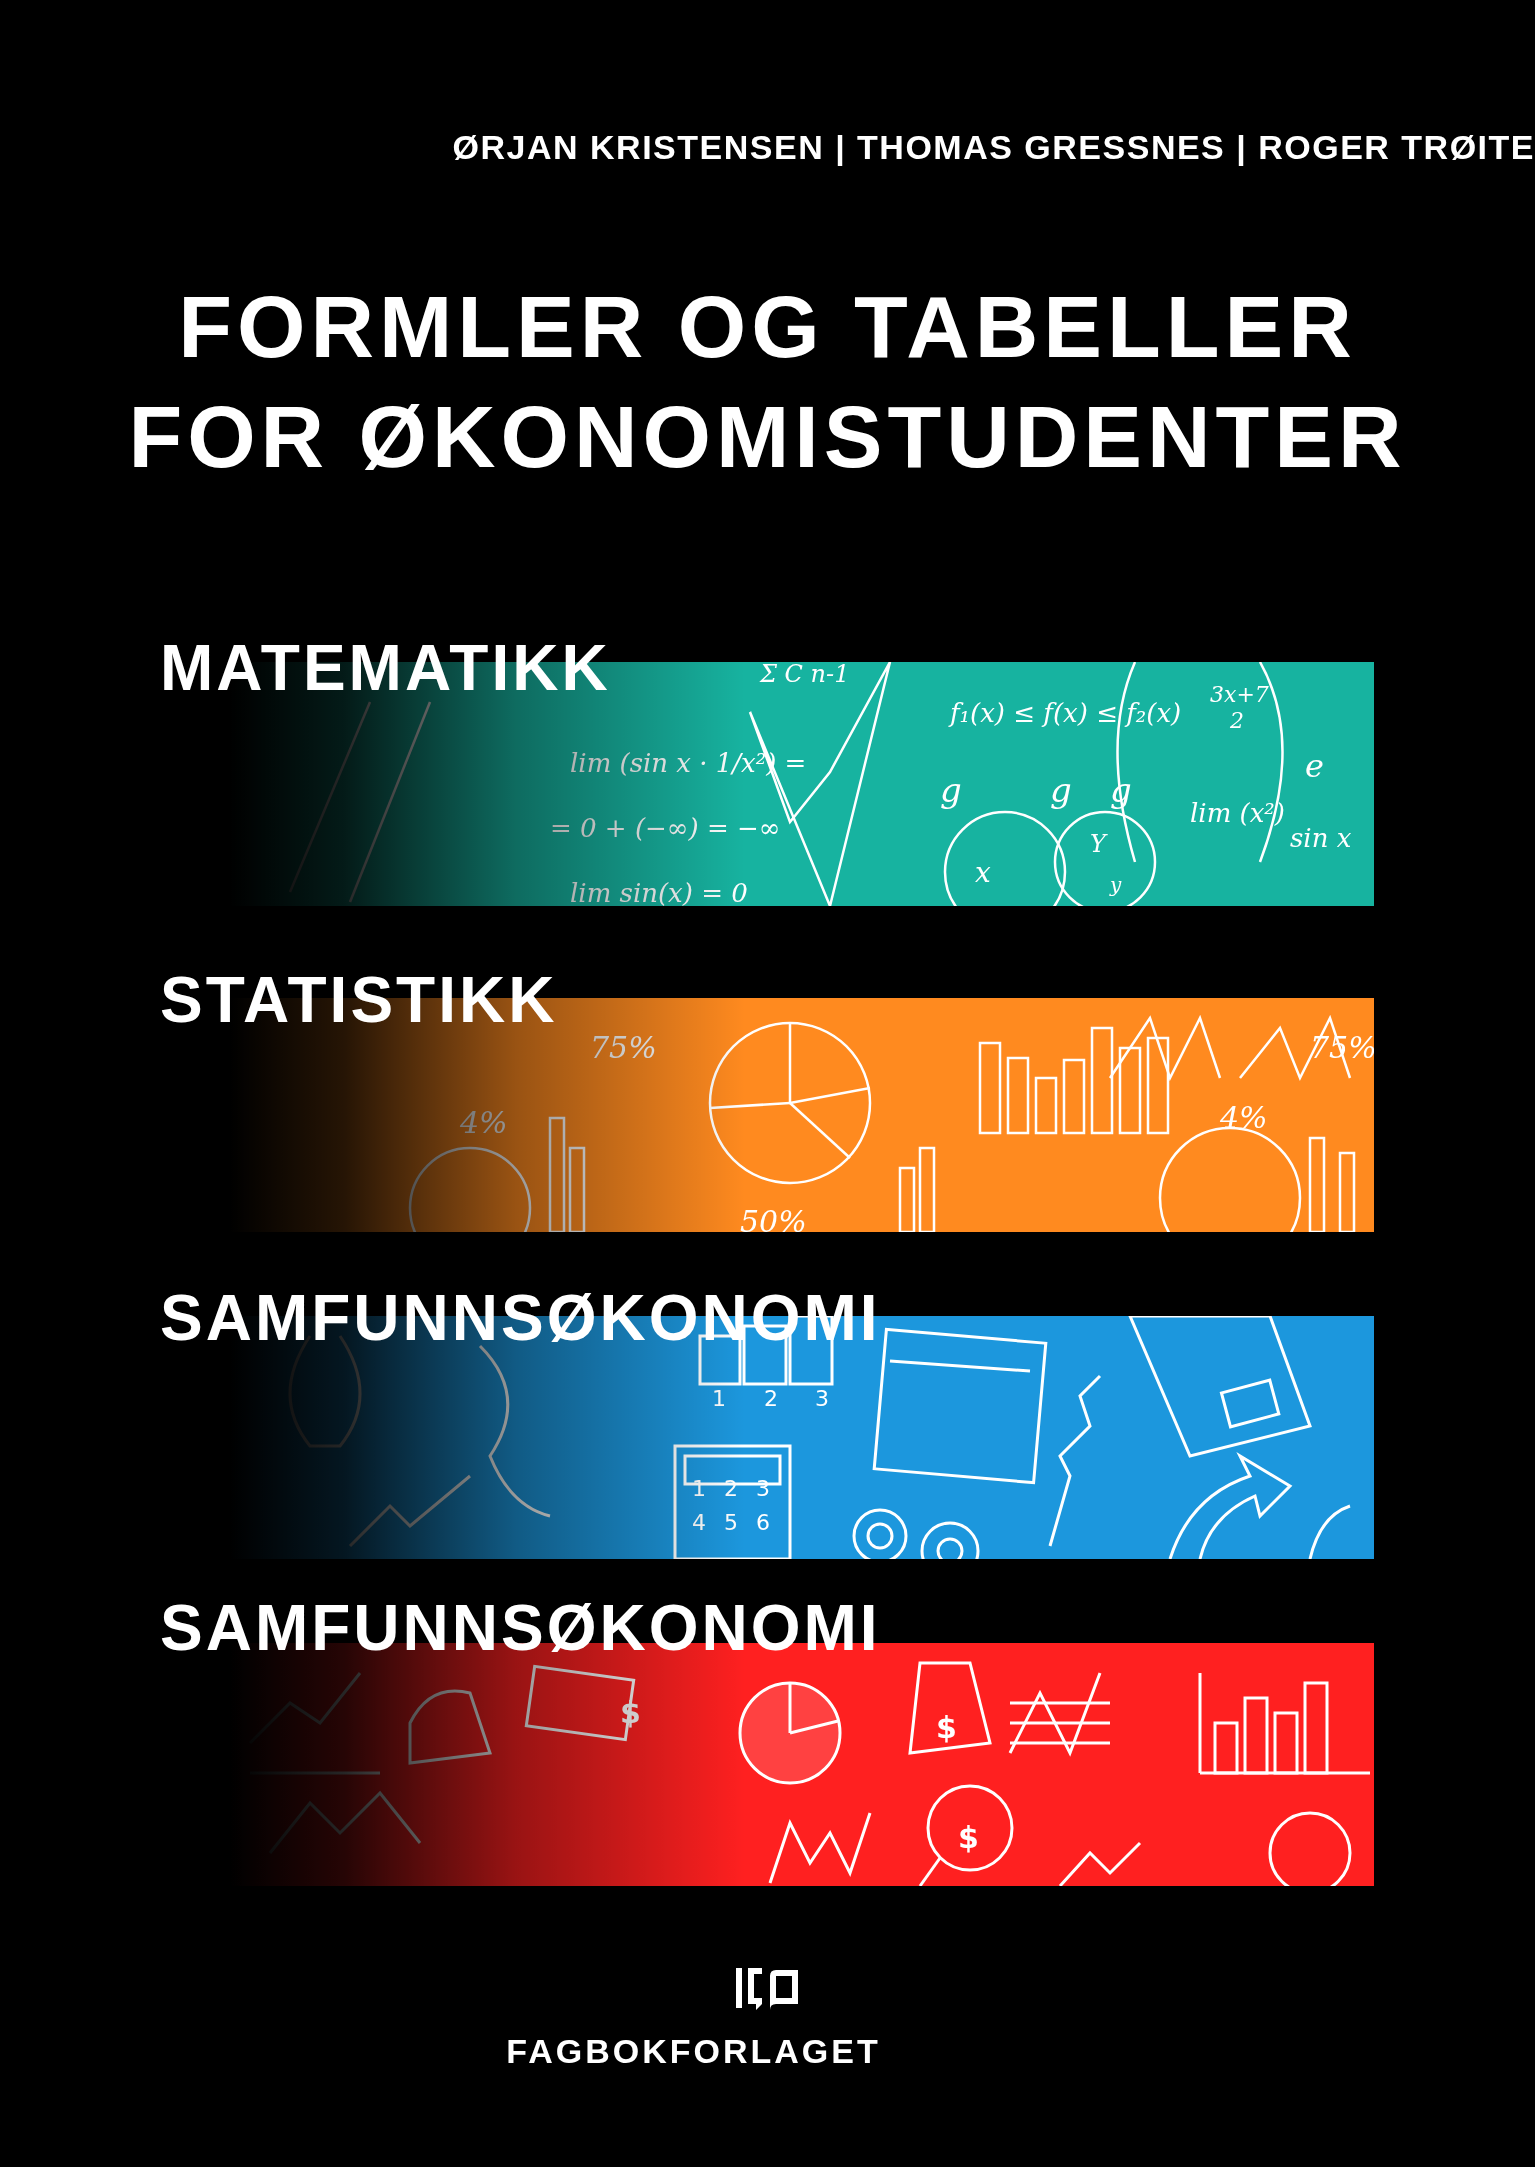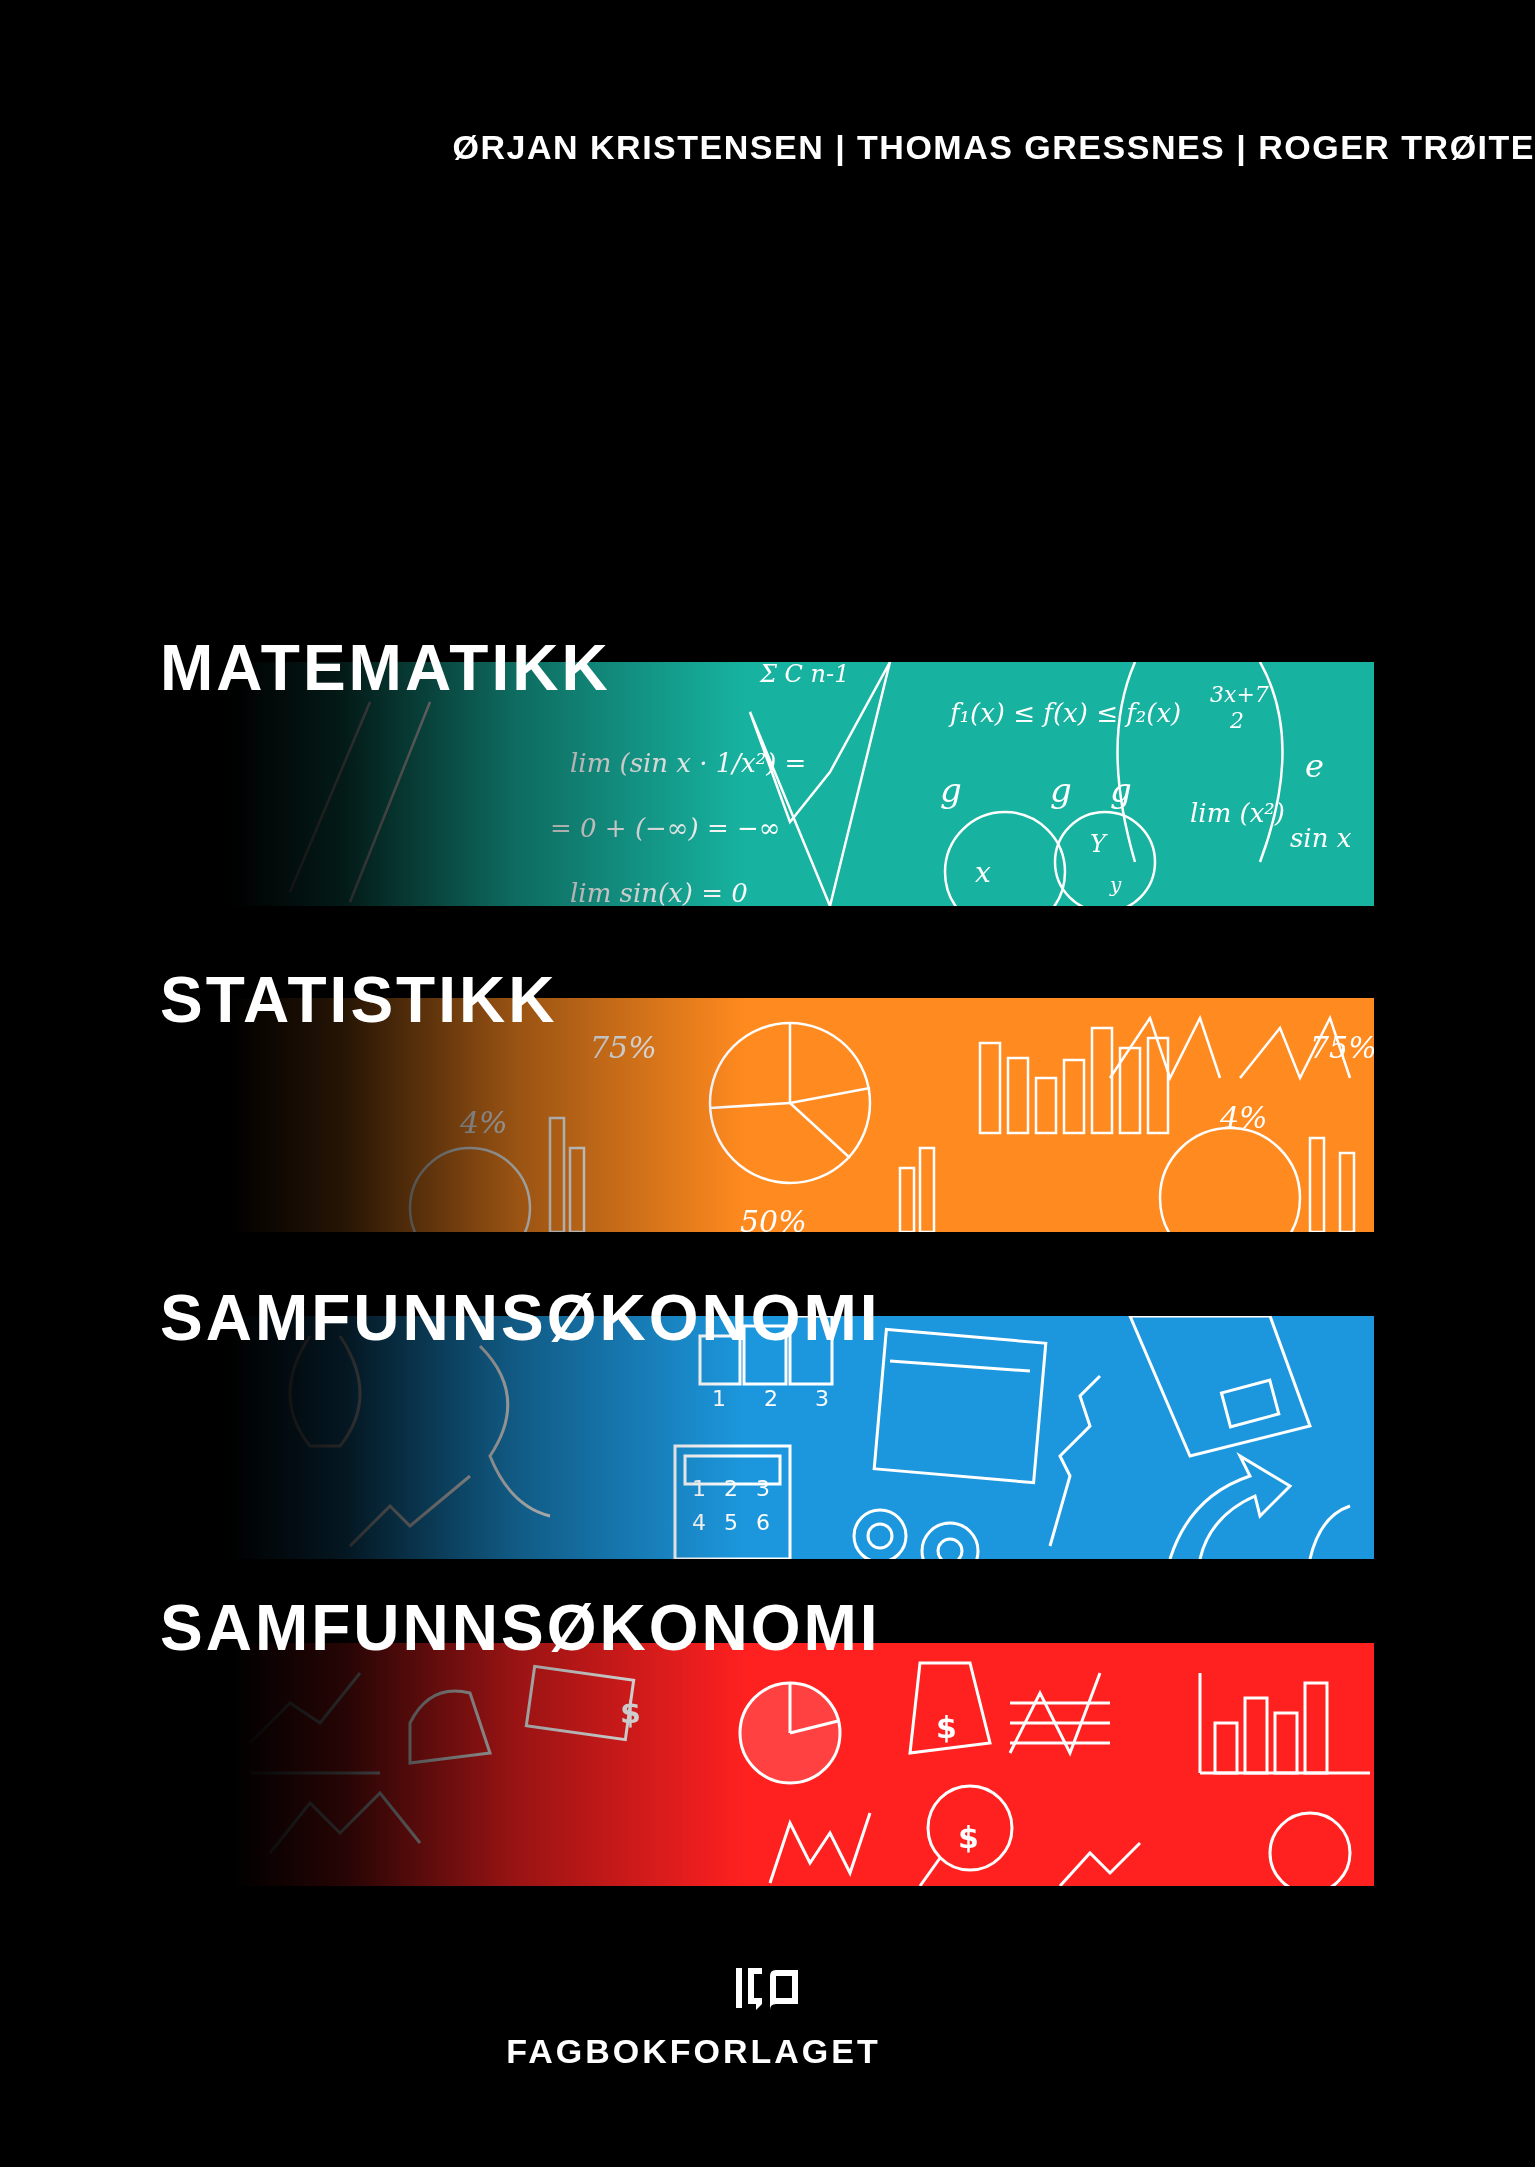--- a/index.html
+++ b/index.html
@@ -19,20 +19,22 @@
   .logo-mark { display: inline-block; }
   .publisher { position: absolute; top: 2032px; left: 0; width: 1387px; text-align: center;
                font-size: 34px; font-weight: 700; letter-spacing: 3px; }
 </style>
 </head>
 <body>
 
 <div class="authors">ØRJAN KRISTENSEN | THOMAS GRESSNES | ROGER TRØITE</div>
 
 <div class="title">
+  <div>FORMLER OG TABELLER</div>
+  <div>FOR ØKONOMISTUDENTER</div>
 </div>
 
 <div class="label" style="top:636px">MATEMATIKK</div>
 <div class="band" style="top:662px;height:244px;background:#17b3a0">
   <svg viewBox="0 0 1144 244" preserveAspectRatio="none" fill="none" stroke="#fff" stroke-width="2.5" font-family="DejaVu Serif, serif" font-style="italic">
     <g fill="#fff" stroke="none" font-size="26">
       <text x="340" y="110">lim (sin x · 1/x²) =</text>
       <text x="320" y="175">= 0 + (−∞) = −∞</text>
       <text x="720" y="60">f₁(x) ≤ f(x) ≤ f₂(x)</text>
       <text x="710" y="140" font-size="34">g</text>

